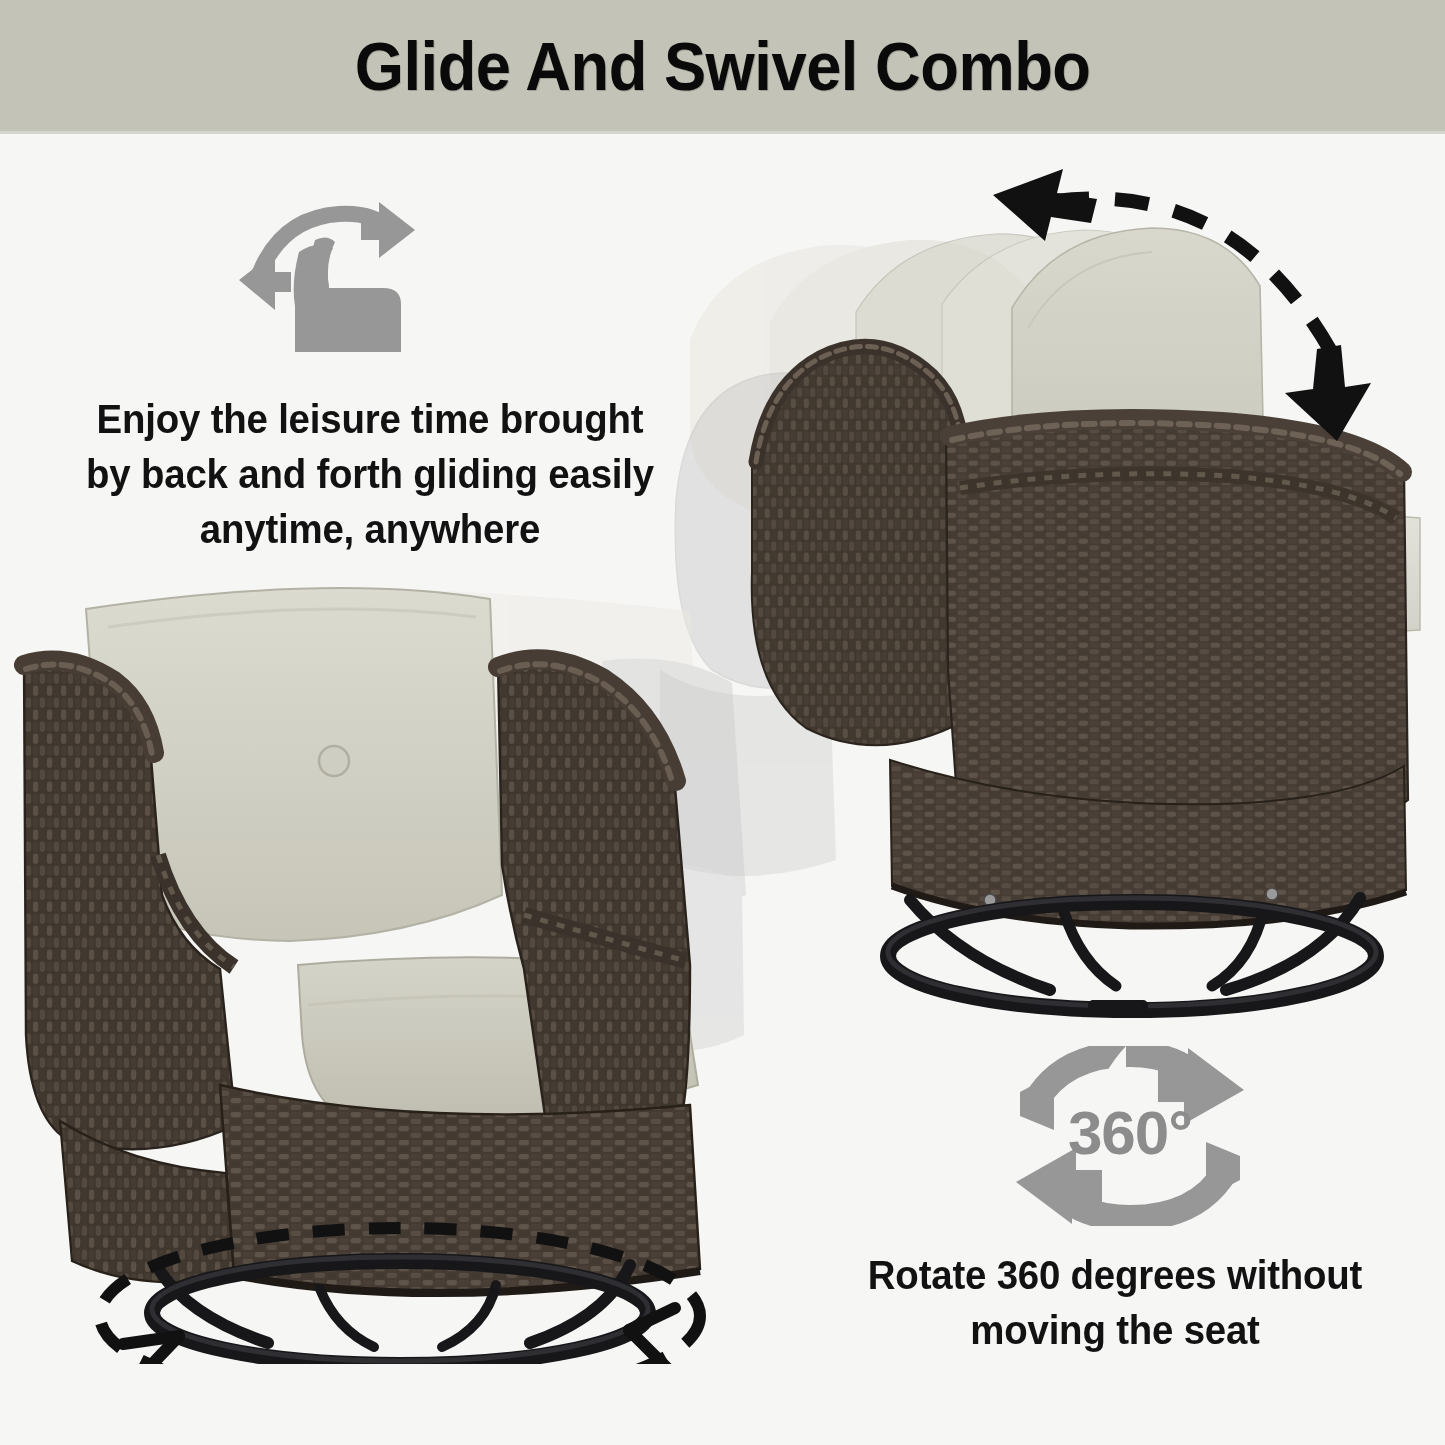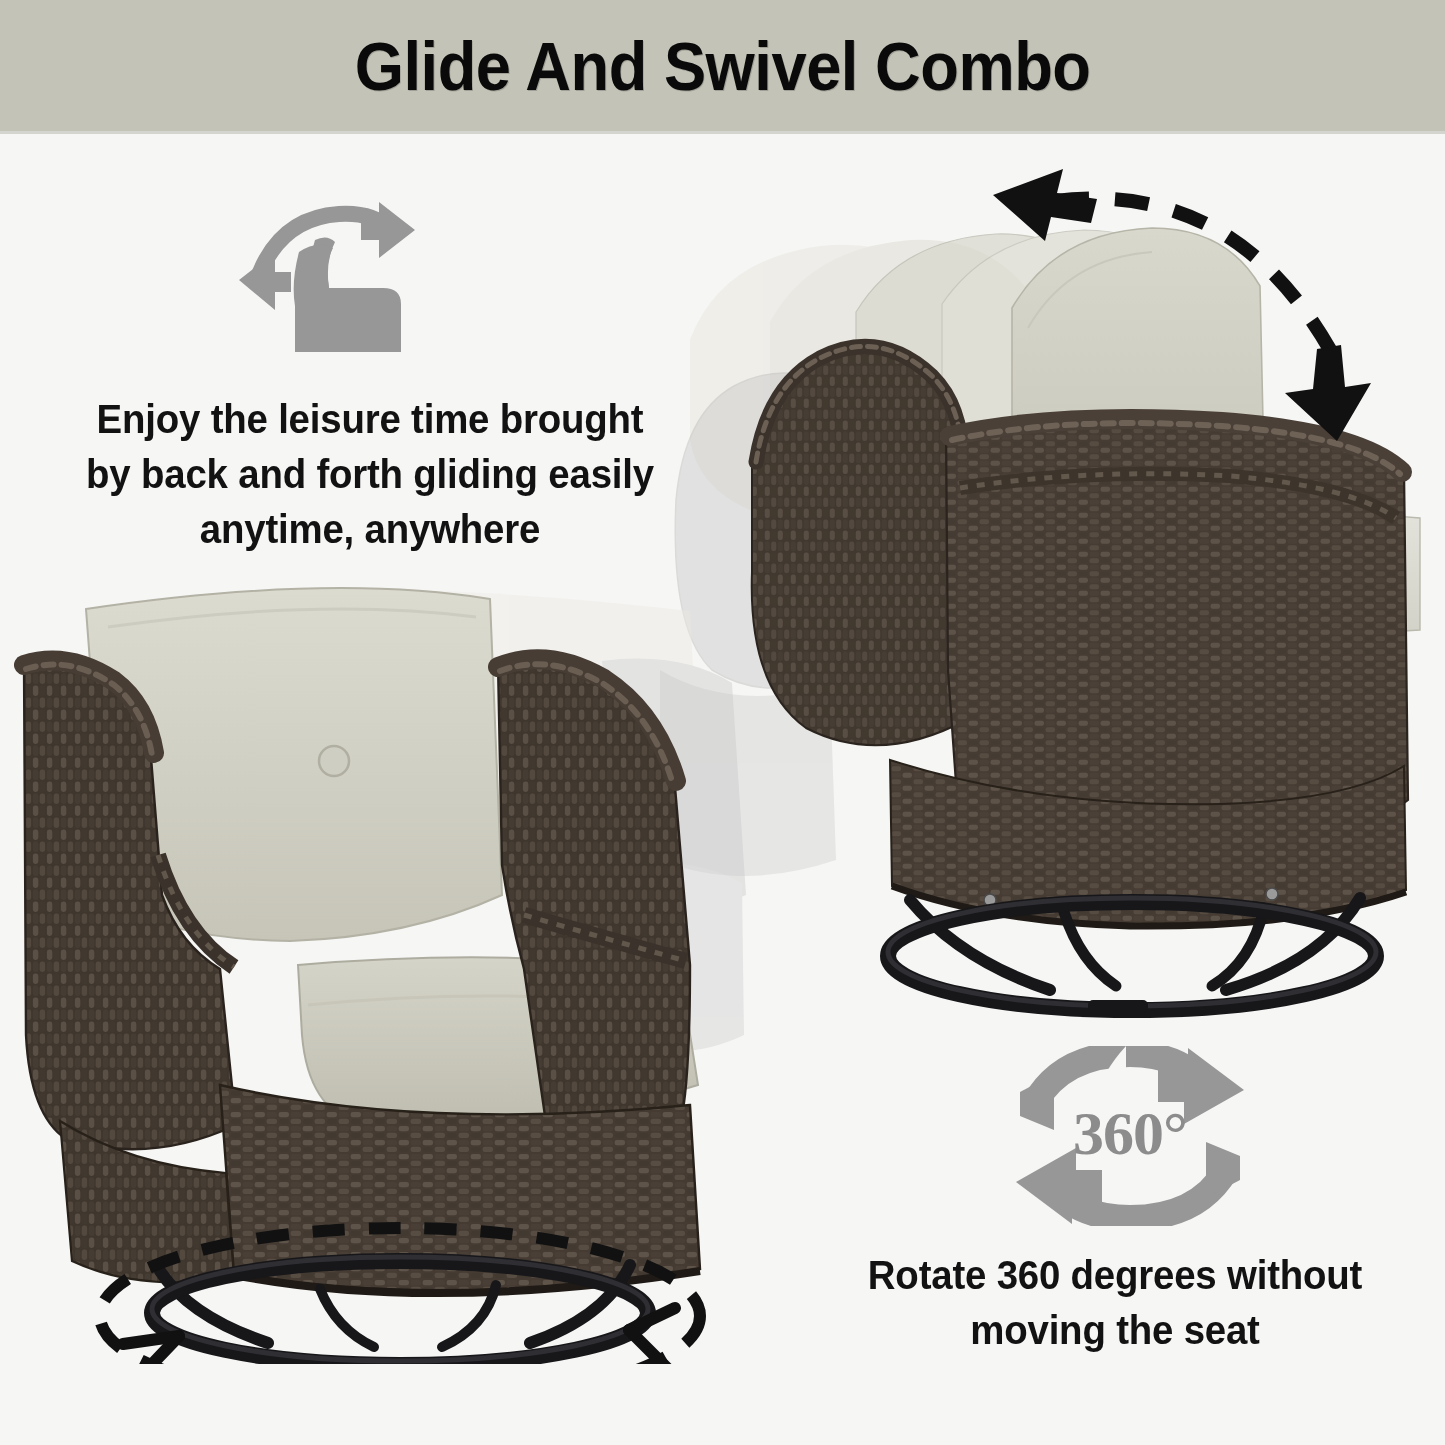--- a/index.html
+++ b/index.html
@@ -43,21 +43,21 @@
   .right-caption{
     position:absolute;left:800px;top:1248px;width:630px;
     text-align:center;
     font-size:40px;font-weight:bold;color:#121212;
     line-height:1.38;letter-spacing:-0.2px;
     transform:scaleX(.96);transform-origin:center top;
   }
 
   
   .glide-icon{position:absolute;left:233px;top:196px;width:200px;height:166px;}
-  .rotate-icon{position:absolute;left:1008px;top:1046px;width:244px;height:180px;font-family:Liberation Serif, serif;}
+  .rotate-icon{position:absolute;left:1008px;top:1046px;width:244px;height:180px;}
   .rotate-icon .deg-label{
     position:absolute;left:0;top:56px;width:244px;text-align:center;
     font-size:62px;font-weight:bold;color:#8c8c8c;letter-spacing:-1px;
     line-height:1;
   }
 
   
   .stage{position:absolute;inset:0;}
 
   svg.art{position:absolute;overflow:visible;}

